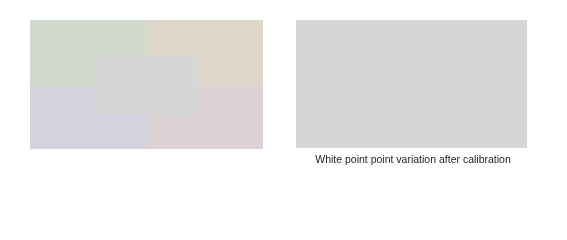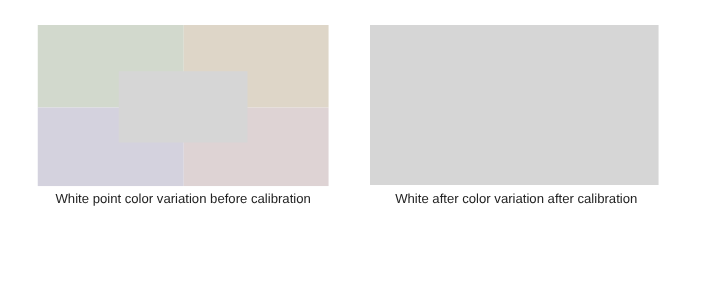--- a/index.html
+++ b/index.html
@@ -110,26 +110,25 @@
 
       <div class="quadrant q-top-right" style="background-color: rgb(222, 214, 200);"></div>
 
       <div class="quadrant q-bottom-left" style="background-color: rgb(212, 210, 222);"></div>
 
       <div class="quadrant q-bottom-right" style="background-color: rgb(222, 211, 212);"></div>
 
       <div class="center-overlay" style="background-color: rgb(214, 214, 214);"></div>
     </div>
 
-    <div class="figure-caption" id="caption-before" style="color: rgb(35, 35, 35);">White point color variation before calibration</div>
   </div>
 
   <div class="figure-panel" id="panel-after">
 
     <div class="swatch-image" id="swatch-after">
 
       <div class="uniform-fill" style="background-color: rgb(214, 214, 214);"></div>
     </div>
 
-    <div class="figure-caption" id="caption-after" style="color: rgb(35, 35, 35);">White after color variation after calibration</div>
+    <div class="figure-caption" id="caption-after" style="color: rgb(35, 35, 35);">White point point variation after calibration</div>
   </div>
 
 </div>
 
 </body></html>

